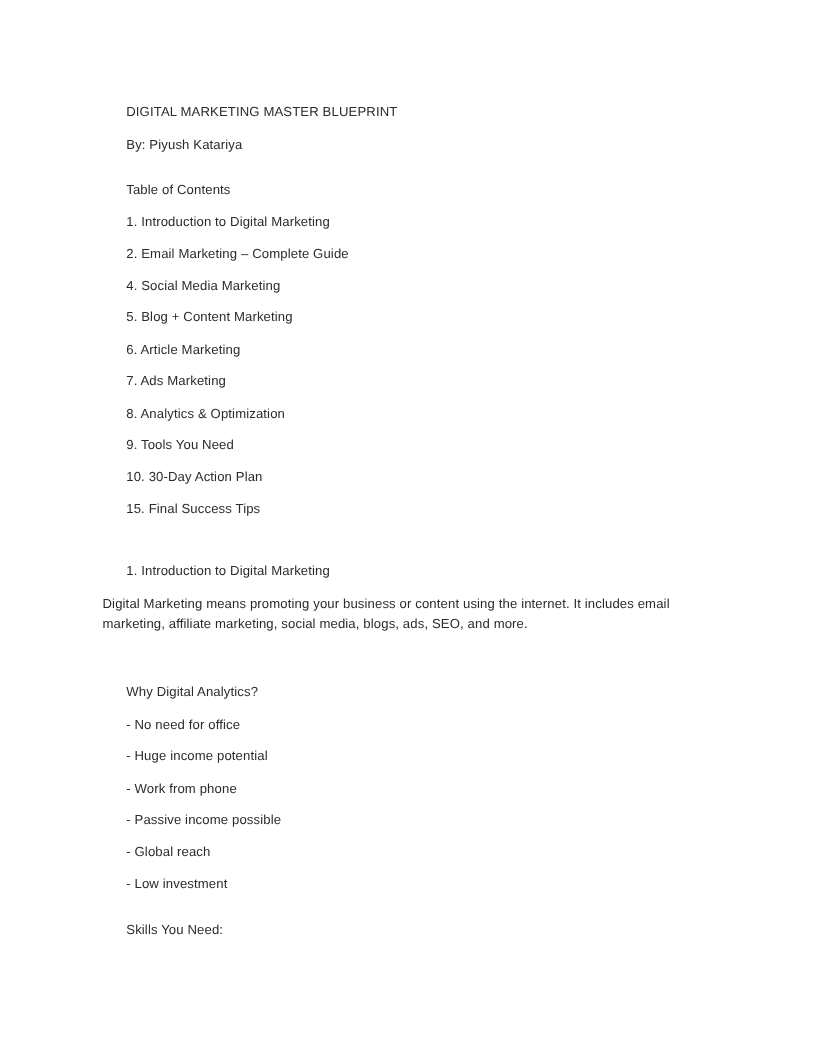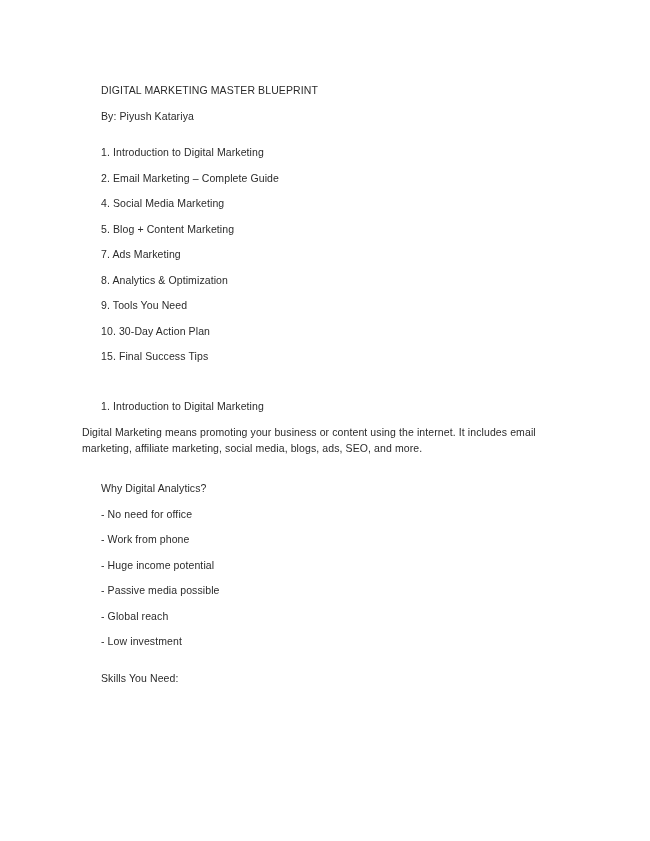--- a/index.html
+++ b/index.html
@@ -29,21 +29,21 @@
     letter-spacing: 0.1px;
     margin: 0 0 12.5px 0;
     white-space: pre-wrap;
     color: #2b2b2b;
     padding-left: 19px;
   }
   .doc-para {
     font-size: 10.5px;
     line-height: 15.5px;
     letter-spacing: 0.1px;
-    margin: 0 0 15px 0;
+    margin: 0 0 30px 0;
     max-width: 458px;
     color: #2b2b2b;
   }
   .gap-small { height: 11px; }
   .gap-large { height: 24px; }
   .toc-list, .bullet-list {
     list-style: none;
     margin: 0;
     padding: 0;
   }
@@ -52,48 +52,50 @@
 <body>
 
 <div class="page">
 
   <div class="doc-line">DIGITAL MARKETING MASTER BLUEPRINT</div>
 
   <div class="doc-line">By: Piyush Katariya</div>
 
   <div class="gap-small"></div>
 
+  <div class="doc-line">Table of Contents</div>
 
   <ul class="toc-list">
     <li class="doc-line">1. Introduction to Digital Marketing</li>
     <li class="doc-line">2. Email Marketing – Complete Guide</li>
     <li class="doc-line">4. Social Media Marketing</li>
     <li class="doc-line">5. Blog + Content Marketing</li>
+    <li class="doc-line">6. Article Marketing</li>
     <li class="doc-line">7. Ads Marketing</li>
     <li class="doc-line">8. Analytics &amp; Optimization</li>
     <li class="doc-line">9. Tools You Need</li>
     <li class="doc-line">10. 30-Day Action Plan</li>
     <li class="doc-line">15. Final Success Tips</li>
   </ul>
 
   <div class="gap-large"></div>
 
   <div class="doc-line">1. Introduction to Digital Marketing</div>
 
   <p class="doc-para">Digital Marketing means promoting your business or content using the internet. It includes email marketing, affiliate marketing, social media, blogs, ads, SEO, and more.</p>
 
   <div class="gap-small"></div>
 
   <div class="doc-line">Why Digital Analytics?</div>
 
   <ul class="bullet-list">
     <li class="doc-line">- No need for office</li>
+    <li class="doc-line">- Huge income potential</li>
     <li class="doc-line">- Work from phone</li>
-    <li class="doc-line">- Huge income potential</li>
-    <li class="doc-line">- Passive media possible</li>
+    <li class="doc-line">- Passive income possible</li>
     <li class="doc-line">- Global reach</li>
     <li class="doc-line">- Low investment</li>
   </ul>
 
   <div class="gap-small"></div>
 
   <div class="doc-line">Skills You Need:</div>
 
 </div>
 

